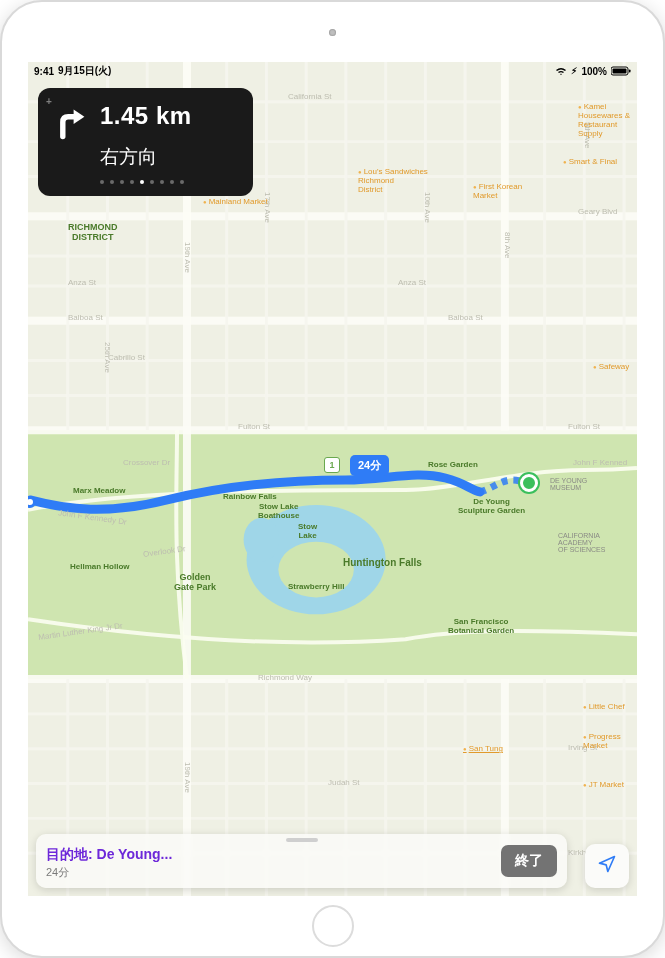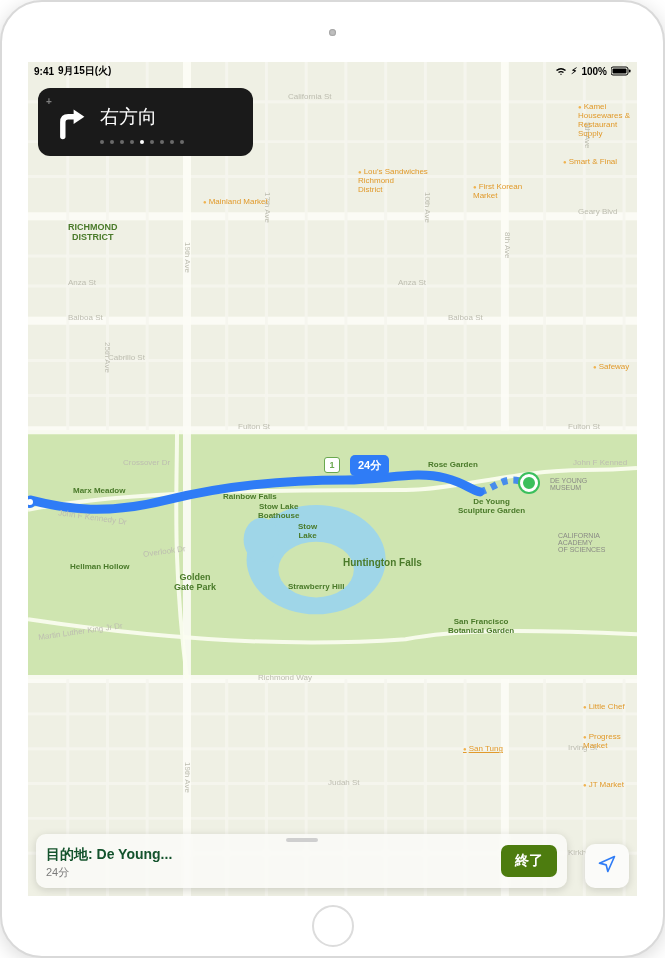--- a/index.html
+++ b/index.html
@@ -56,35 +56,35 @@
   .dest-pin { position:absolute; width:18px; height:18px; border-radius:50%; background:#3bbf5c; border:3px solid #fff; box-shadow:0 0 0 2px #3bbf5c; }
   .start-dot { position:absolute; width:12px; height:12px; border-radius:50%; background:#fff; border:3px solid #2f7cf6; }
 
   
   .direction-card { position:absolute; top:26px; left:10px; width:215px;
     background:#1a1a1a; color:#fff; border-radius:12px; padding:14px 14px 12px 14px;
     display:flex; gap:12px; z-index:40;}
   .turn-icon { width:36px; height:36px; margin-top:4px; flex-shrink:0; }
   .direction-text { flex:1; }
   .direction-dist { font-size:24px; font-weight:700; letter-spacing:.5px;}
-  .direction-sub { font-size:19px; margin-top:2px; }
+  .direction-sub { font-size:19px; margin-top:14px; }
   .step-dots { margin-top:10px; display:flex; gap:6px; }
   .step-dots span { width:4px; height:4px; background:#6a6a6a; border-radius:50%; }
   .step-dots .active { background:#fff; }
   .plus-badge { position:absolute; top:8px; left:8px; font-size:10px; color:#7f7f7f; font-weight:700;}
 
   
   .dest-bar { position:absolute; bottom:8px; left:8px; right:70px; background:#fbfbf9cc;
     backdrop-filter: blur(2px); border-radius:10px; padding:8px 10px; display:flex; align-items:center;
     justify-content:space-between; z-index:40; box-shadow:0 2px 8px rgba(0,0,0,.15);}
   .dest-handle { position:absolute; top:4px; left:50%; transform:translateX(-50%); width:32px; height:4px; background:#cfcfcf; border-radius:2px;}
   .dest-info { display:flex; flex-direction:column; margin-top:4px;}
-  .dest-title { font-size:14px; font-weight:700; color:#14532d;}
+  .dest-title { font-size:14px; font-weight:700; color:#6d28d9;}
   .dest-eta { font-size:11px; color:#7a7a7a; margin-top:1px;}
-  .end-btn { background:#4d7c0f; color:#fff; border:none; font-size:14px; font-weight:700;
+  .end-btn { background:#737373; color:#fff; border:none; font-size:14px; font-weight:700;
     padding:7px 14px; border-radius:7px; }
 
   
   .track-btn { position:absolute; bottom:8px; right:8px; width:44px; height:44px; background:#fbfbf9;
     border-radius:10px; display:flex; align-items:center; justify-content:center;
     box-shadow:0 2px 8px rgba(0,0,0,.15); z-index:40;}
   .track-btn svg { width:20px; height:20px; }
 
   .vert { writing-mode: vertical-rl; text-orientation: mixed; }
 </style>
@@ -276,20 +276,21 @@
 
     <div class="direction-card">
       <span class="plus-badge">+</span>
       <span class="turn-icon">
         <svg viewBox="0 0 40 40">
             <path d="M12 34 V18 Q12 12 18 12 H26" stroke="#fff" stroke-width="6" fill="none" stroke-linecap="round"></path>
             <path d="M24 4 L36 12 L24 20 Z" fill="#fff"></path>
           </svg>
       </span>
       <div class="direction-text">
+        <div class="direction-dist">1.45 km</div>
         <div class="direction-sub">右方向</div>
         <div class="step-dots">
           <span></span>
             <span></span>
             <span></span>
             <span></span>
             <span class="active"></span>
             <span></span>
             <span></span>
             <span></span>

